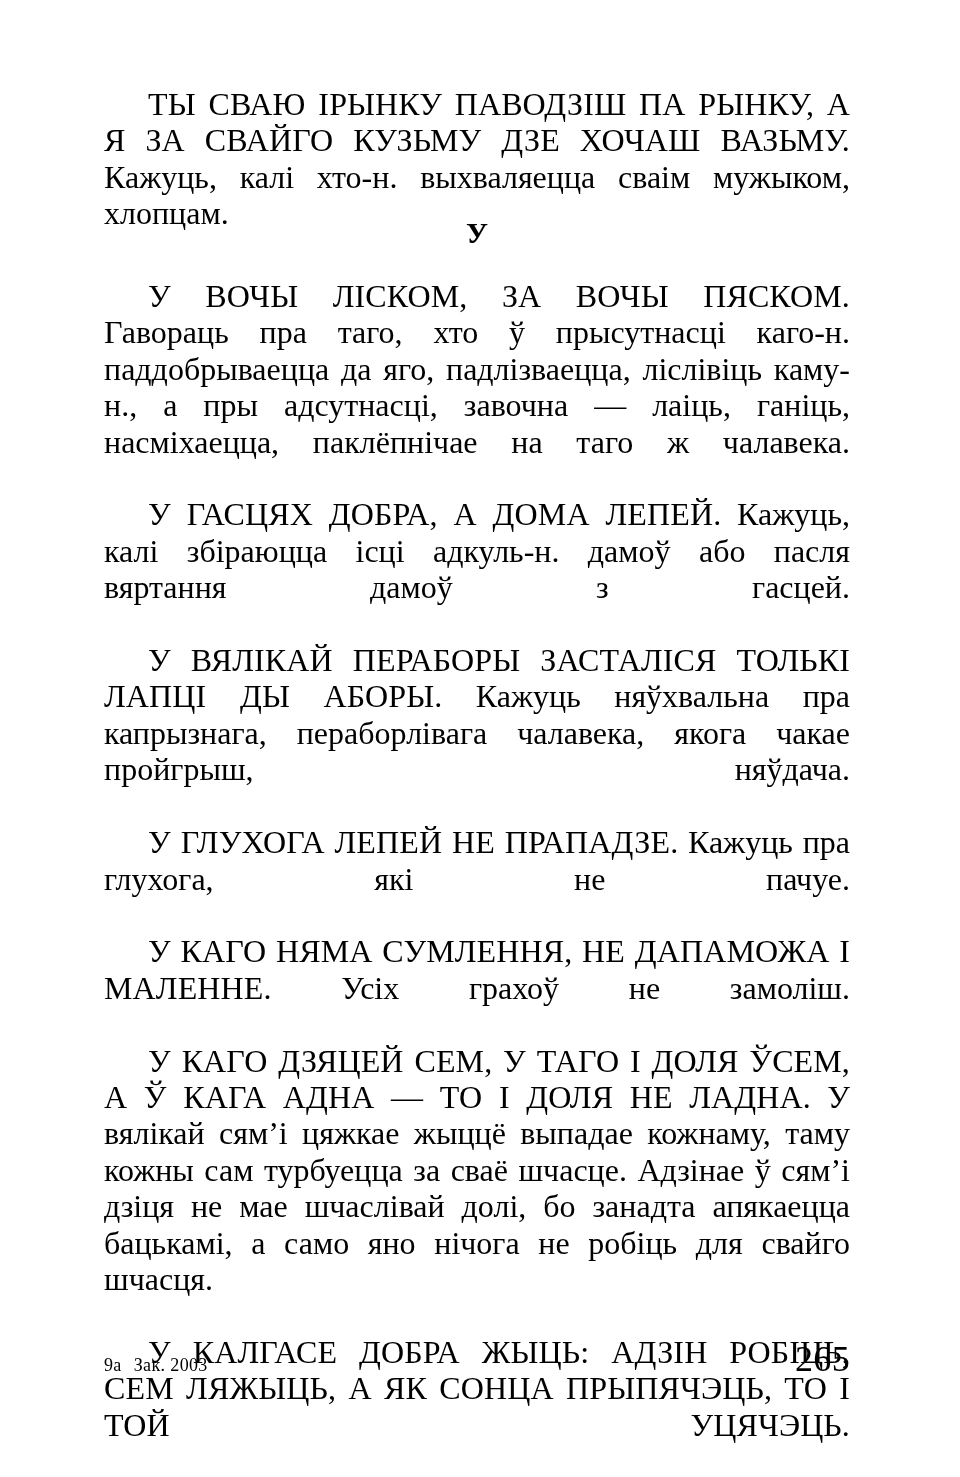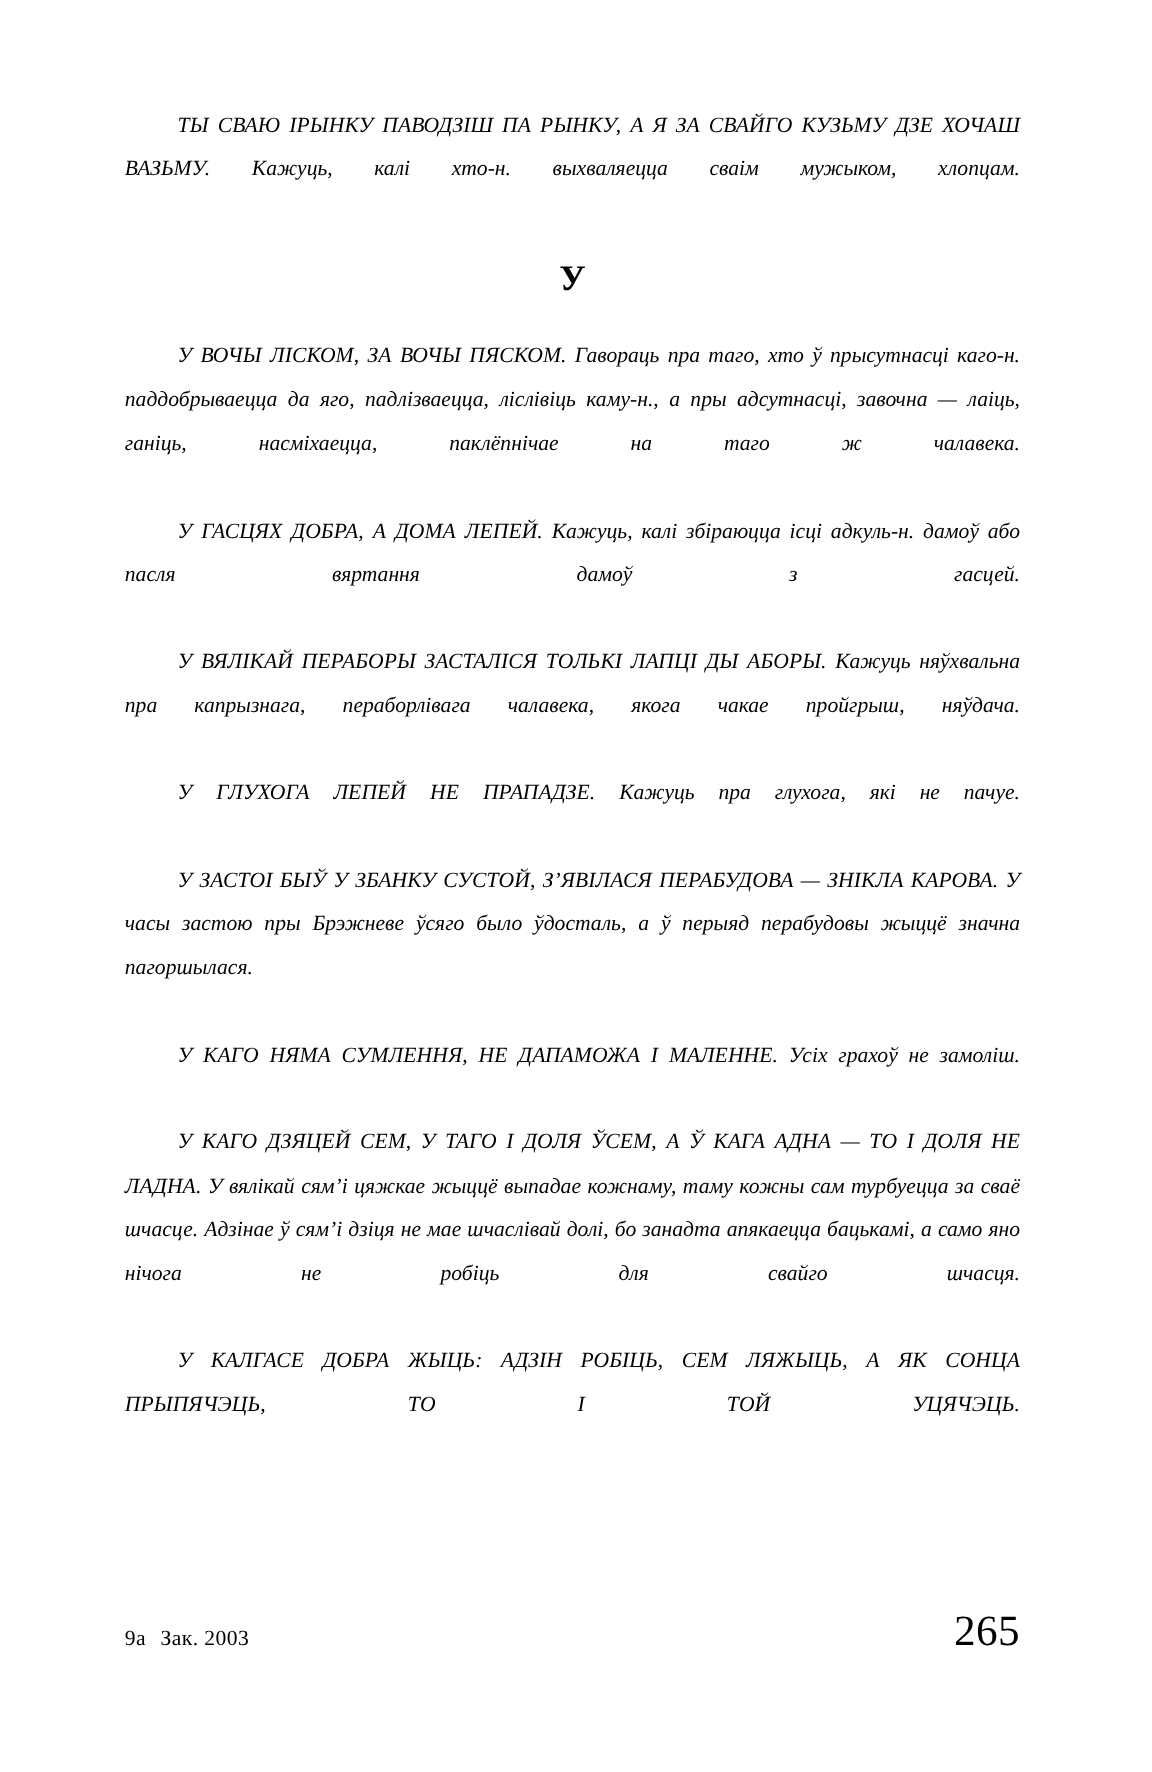--- a/index.html
+++ b/index.html
@@ -31,26 +31,25 @@
     left: 104px;
     top: 86px;
     width: 746px;
   }
 
   p.entry {
     margin: 0;
     padding: 0;
     text-align: justify;
     text-justify: inter-word;
-    font-size: 18px;
+    font-size: 32px;
     line-height: 36.4px;
     text-indent: 44px;
     hyphens: manual;
     word-spacing: 0.01em;
-    font-style: italic;
   }
 
   .hw {
     text-transform: none;
     letter-spacing: 0.004em;
   }
 
   .section-letter {
     text-align: center;
     font-size: 30px;
@@ -103,21 +102,20 @@
     <p class="entry"><span class="hw">ТЫ СВАЮ ІРЫНКУ ПАВОДЗІШ ПА РЫНКУ, А Я ЗА СВАЙГО КУЗЬМУ ДЗЕ ХОЧАШ ВАЗЬМУ.</span><span> Кажуць, калі хто-н. выхваляецца сваім мужыком, хлопцам.</span></p>
   </div>
 
   <div class="section-letter">У</div>
 
   <div class="text-block" style="top:278px;">
     <p class="entry"><span class="hw">У ВОЧЫ ЛІСКОМ, ЗА ВОЧЫ ПЯСКОМ.</span><span> Гавораць пра таго, хто ў прысутнасці каго-н. паддобрываецца да яго, падлізваецца, ліслівіць каму-н., а пры адсутнасці, завочна — лаіць, ганіць, насміхаецца, паклёпнічае на таго ж чалавека.</span></p>
     <p class="entry"><span class="hw">У ГАСЦЯХ ДОБРА, А ДОМА ЛЕПЕЙ.</span><span> Кажуць, калі збіраюцца ісці адкуль-н. дамоў або пасля вяртання дамоў з гасцей.</span></p>
     <p class="entry"><span class="hw">У ВЯЛІКАЙ ПЕРАБОРЫ ЗАСТАЛІСЯ ТОЛЬКІ ЛАПЦІ ДЫ АБОРЫ.</span><span> Кажуць няўхвальна пра капрызнага, пераборлівага чалавека, якога чакае пройгрыш, няўдача.</span></p>
     <p class="entry"><span class="hw">У ГЛУХОГА ЛЕПЕЙ НЕ ПРАПАДЗЕ.</span><span> Кажуць пра глухога, які не пачуе.</span></p>
-    <p class="entry"><span class="hw">У ЗАСТОІ БЫЎ У ЗБАНКУ СУСТОЙ, З’ЯВІЛАСЯ ПЕРАБУДОВА — ЗНІКЛА КАРОВА.</span><span> У часы застою пры Брэжневе ўсяго было ўдосталь, а ў перыяд перабудовы жыццё значна пагоршылася.</span></p>
     <p class="entry"><span class="hw">У КАГО НЯМА СУМЛЕННЯ, НЕ ДАПАМОЖА І МАЛЕННЕ.</span><span> Усіх грахоў не замоліш.</span></p>
     <p class="entry"><span class="hw">У КАГО ДЗЯЦЕЙ СЕМ, У ТАГО І ДОЛЯ ЎСЕМ, А Ў КАГА АДНА — ТО І ДОЛЯ НЕ ЛАДНА.</span><span> У вялікай сям’і цяжкае жыццё выпадае кожнаму, таму кожны сам турбуецца за сваё шчасце. Адзінае ў сям’і дзіця не мае шчаслівай долі, бо занадта апякаецца бацькамі, а само яно нічога не робіць для свайго шчасця.</span></p>
     <p class="entry"><span class="hw">У КАЛГАСЕ ДОБРА ЖЫЦЬ: АДЗІН РОБІЦЬ, СЕМ ЛЯЖЫЦЬ, А ЯК СОНЦА ПРЫПЯЧЭЦЬ, ТО І ТОЙ УЦЯЧЭЦЬ.</span></p>
 
   </div>
 
   <div class="footer">
     <div class="sig"><span class="sig-num">9а</span><span>Зак. 2003</span></div>
     <div class="folio">265</div>
   </div>

